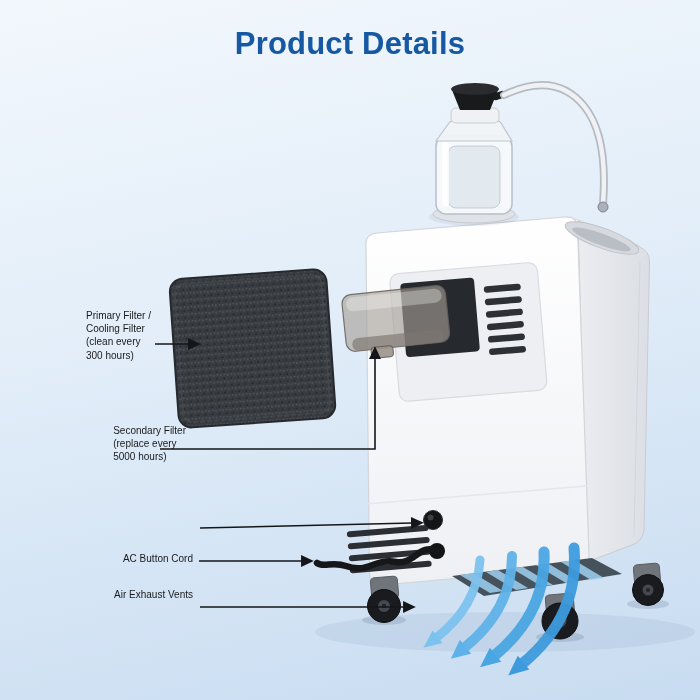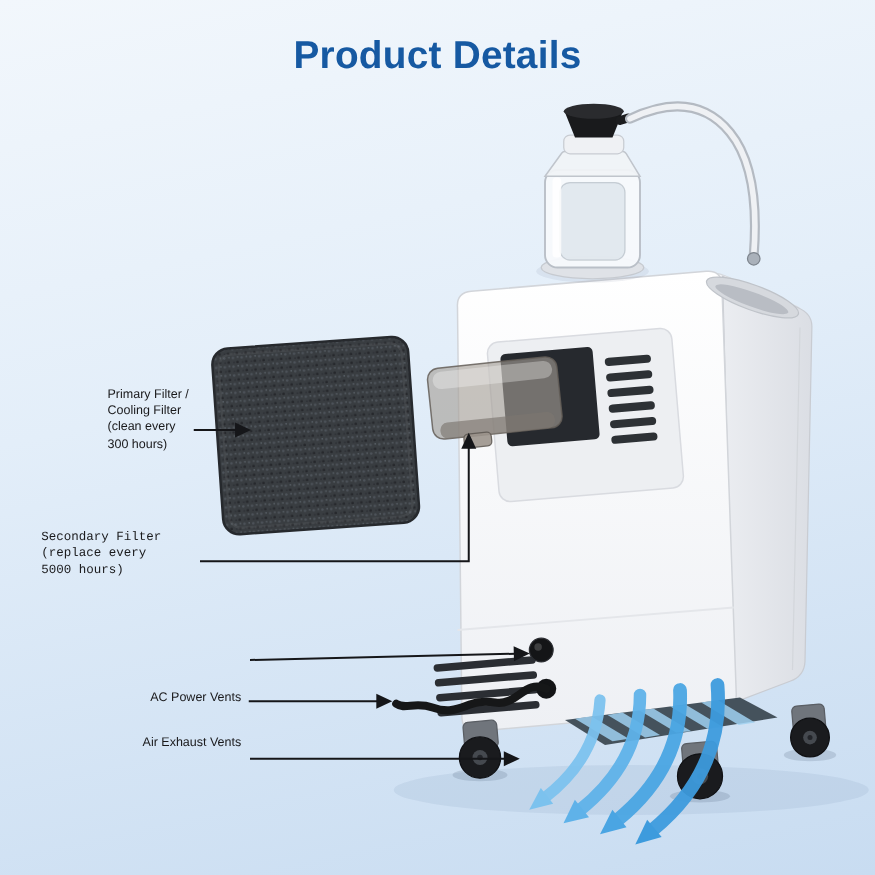--- a/index.html
+++ b/index.html
@@ -13,21 +13,21 @@
     position:absolute; top:26px; left:0; width:100%;
     text-align:center; font-size:31px; font-weight:bold;
     color:#1659a2; letter-spacing:.2px;
   }
   .scene { position:absolute; left:0; top:0; width:700px; height:700px; }
   .label {
     position:absolute; font-size:10px; line-height:1.32; color:#19191b;
     white-space:pre-line; text-align:left;
   }
   .lbl-primary   { top:309px; right:549px; }
-  .lbl-secondary { top:424px; right:571px;font-family:Liberation Mono, monospace; }
+  .lbl-secondary { top:424px; right:514px; }
   .lbl-overload  { top:509px; right:506px; }
   .lbl-power     { top:552px; right:507px; }
   .lbl-exhaust   { top:588px; right:507px; }
 </style>
 </head>
 <body>
 
 <div class="page">
 
   <h1 class="title">Product Details</h1>
@@ -185,16 +185,16 @@
     </g>
   </svg>
 
   <div class="label lbl-primary">Primary Filter /
 Cooling Filter
 (clean every
 300 hours)</div>
   <div class="label lbl-secondary">Secondary Filter
 (replace every
 5000 hours)</div>
-  <div class="label lbl-power">AC Power Vents</div>
+  <div class="label lbl-power">AC Button Cord</div>
   <div class="label lbl-exhaust">Air Exhaust Vents</div>
 
 </div>
 
 </body></html>

